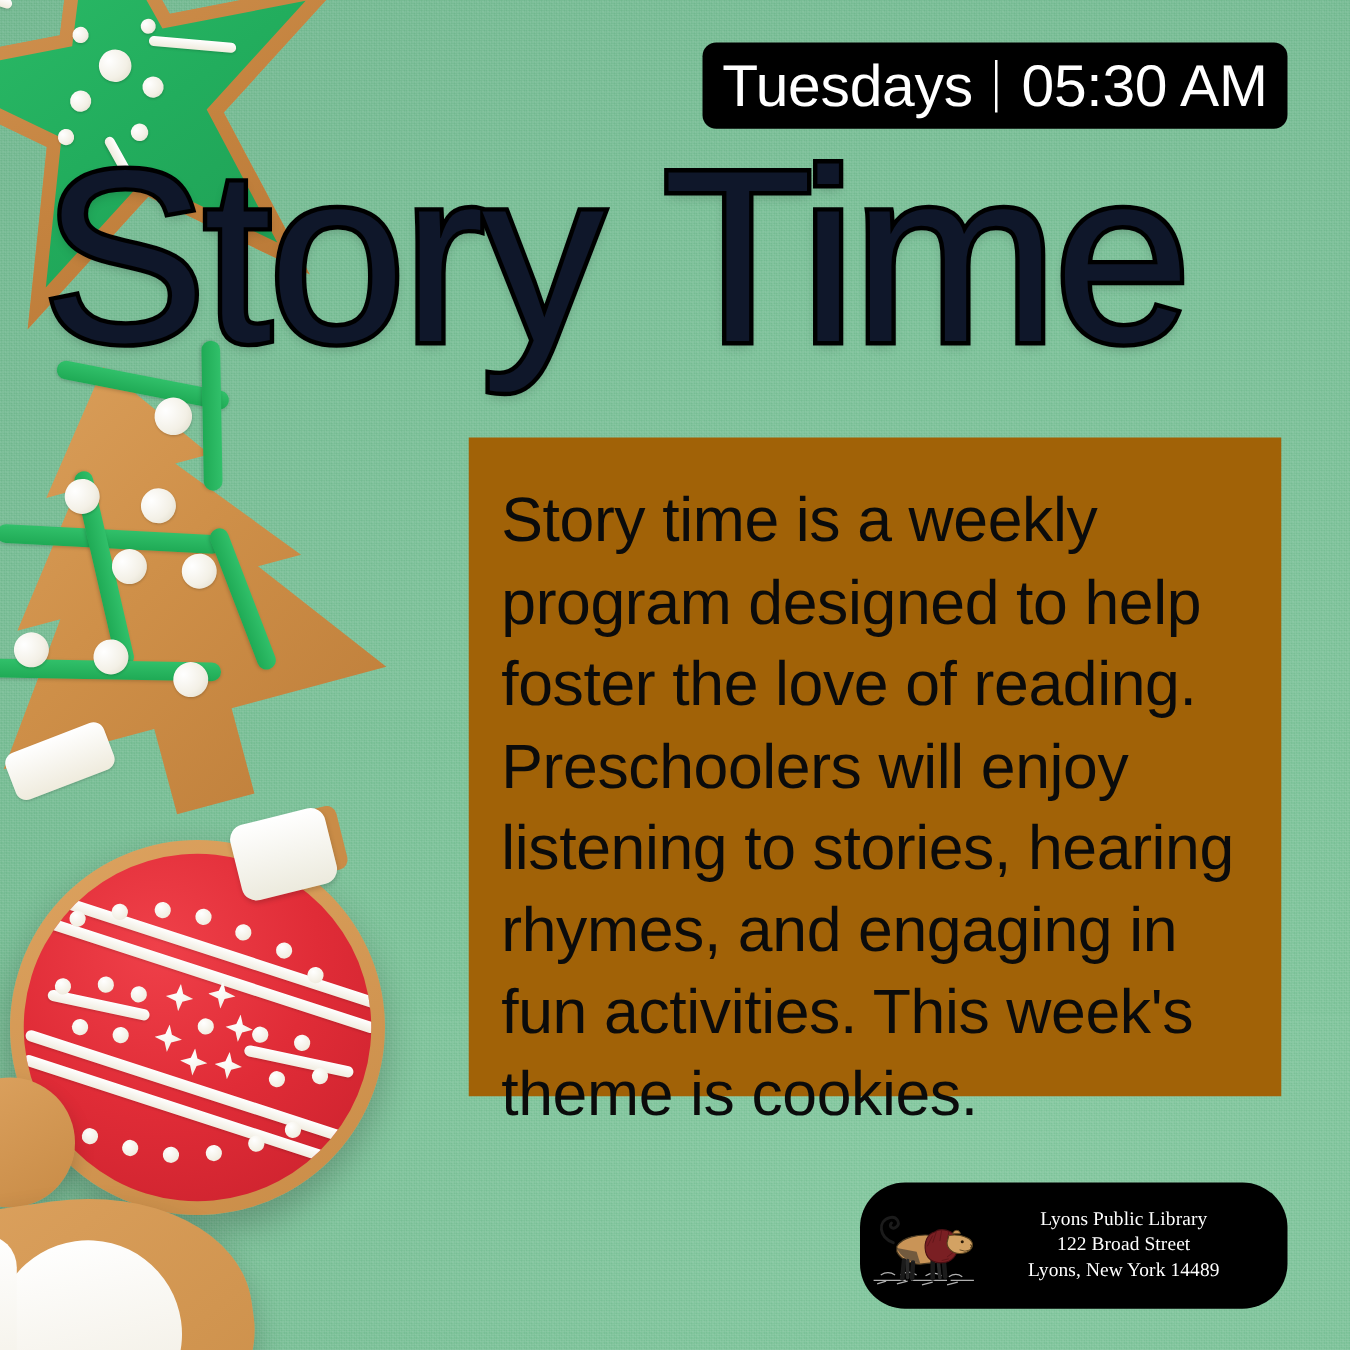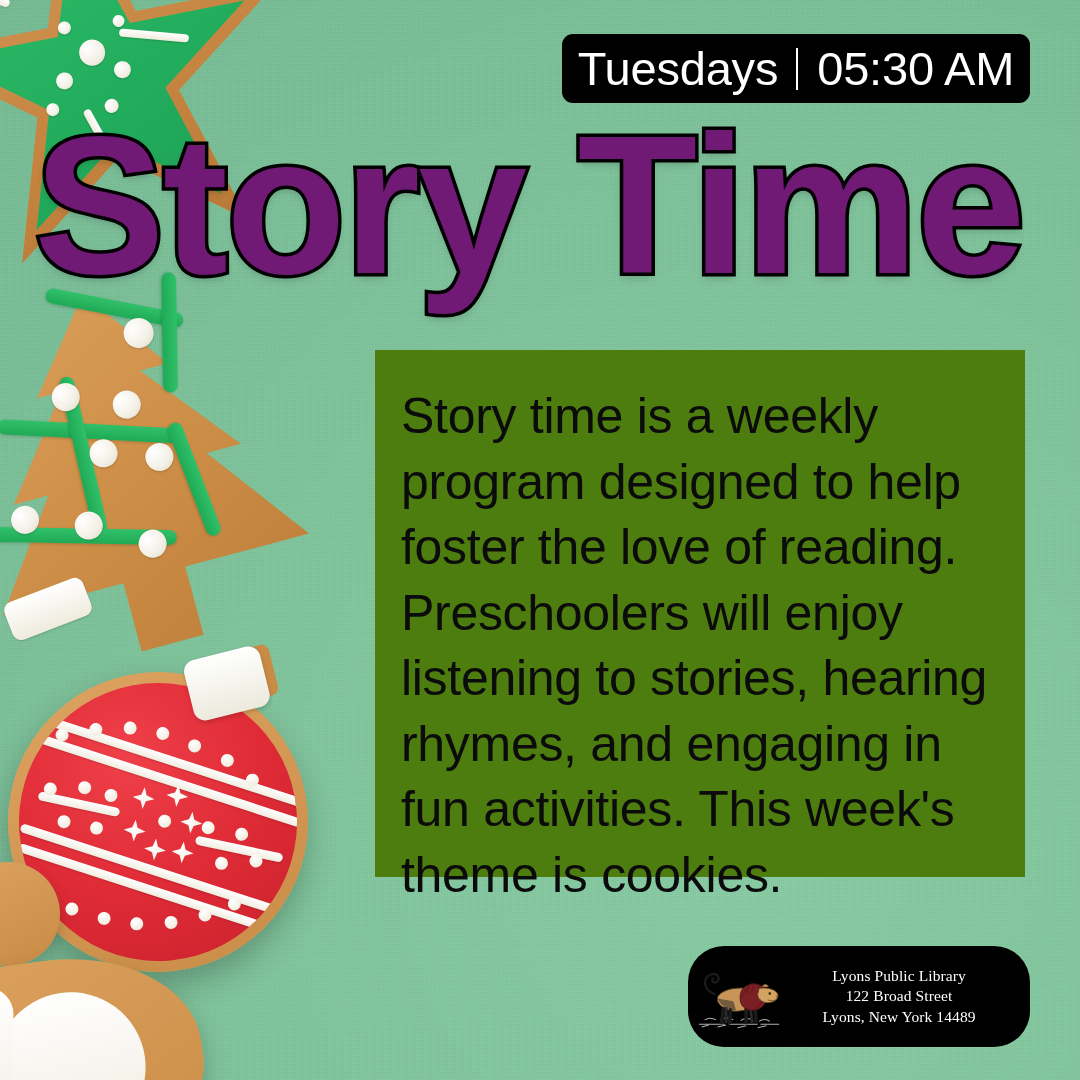--- a/index.html
+++ b/index.html
@@ -208,36 +208,36 @@
   .tb-sep {
     width: 2px; height: 42px; background: #fff; flex: none;
   }
 
   
   .title {
     position: absolute;
     left: 34px; top: 108px;
     width: 1012px;
     font-size: 196px;
-    font-weight: bold;
+    font-weight: normal;
     line-height: 1;
-    color: #701a75;
+    color: #0f172a;
     letter-spacing: -2px;
     white-space: nowrap;
     -webkit-text-stroke: 7px #000;
     paint-order: stroke fill;
     text-shadow: 0 4px 9px rgba(0,0,0,.22);
   }
 
   
   .desc-box {
     position: absolute;
     left: 375px; top: 350px;
     width: 650px; height: 527px;
-    background: #4d7c0f;
+    background: #a16207;
     box-sizing: border-box;
     padding: 34px 30px 20px 26px;
   }
   .desc-text {
     margin: 0;
     font-family: "Liberation Sans Narrow", "Liberation Sans", sans-serif;
     font-stretch: condensed;
     font-size: 50px;
     line-height: 1.31;
     color: #0b0b0b;

